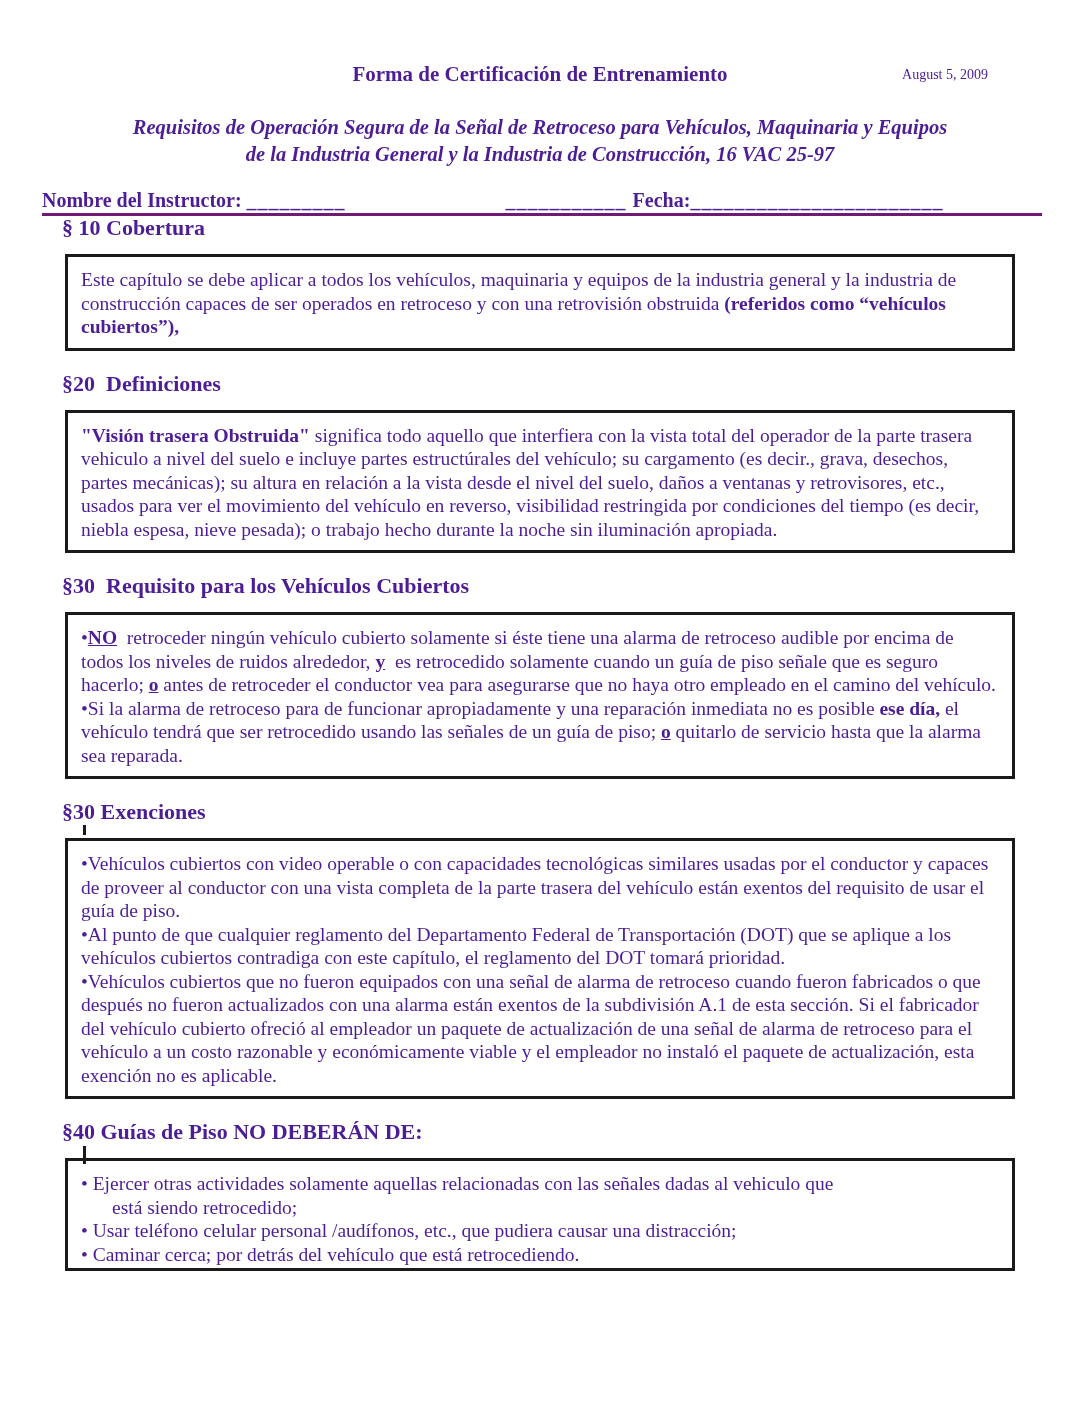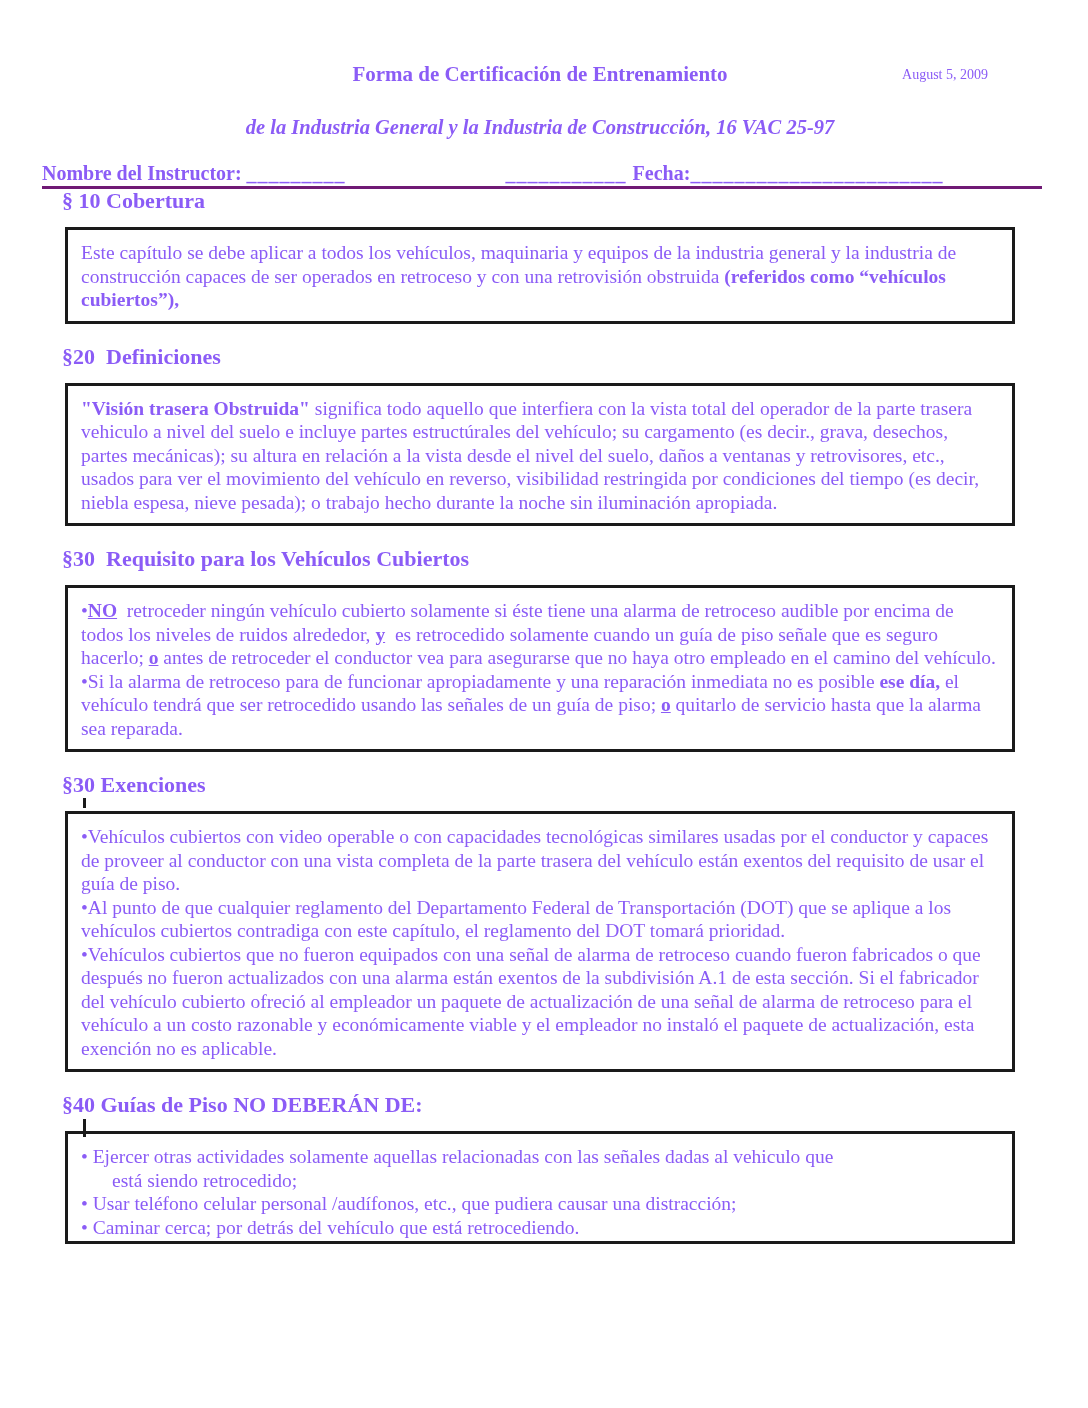--- a/index.html
+++ b/index.html
@@ -2,21 +2,21 @@
 <html><head>
 <meta charset="utf-8">
 <style>
   html, body { margin: 0; padding: 0; background: #ffffff; }
   .page {
     position: relative;
     width: 1088px;
     min-height: 1408px;
     box-sizing: border-box;
     background: #ffffff;
-    color: #8b5cf6;
+    color: #4c1d95;
     font-family: "Liberation Serif", "DejaVu Serif", serif;
     padding: 62px 70px 40px 62px;
   }
   .b { font-weight: bold; }
   .u { text-decoration: underline; }
 
   
   .title-row { position: relative; text-align: center; height: 26px; }
   .doc-title {
     display: inline-block;
@@ -95,20 +95,21 @@
 <body>
 
 <div class="page">
 
   <div class="title-row">
     <h1 class="doc-title">Forma de Certificación de Entrenamiento</h1>
     <span class="doc-date">August 5, 2009</span>
   </div>
 
   <div class="subtitle">
+    <div>Requisitos de Operación Segura de la Señal de Retroceso para Vehículos, Maquinaria y Equipos</div>
     <div>de la Industria General y la Industria de Construcción, 16 VAC 25-97</div>
   </div>
 
   <div class="form-row">
     <span class="lbl">Nombre del Instructor: </span>
     <span class="blank">_________</span>
     <span class="sp1"></span>
     <span class="blank">___________</span>
     <span class="gap6"></span>
     <span class="lbl">Fecha:</span>

